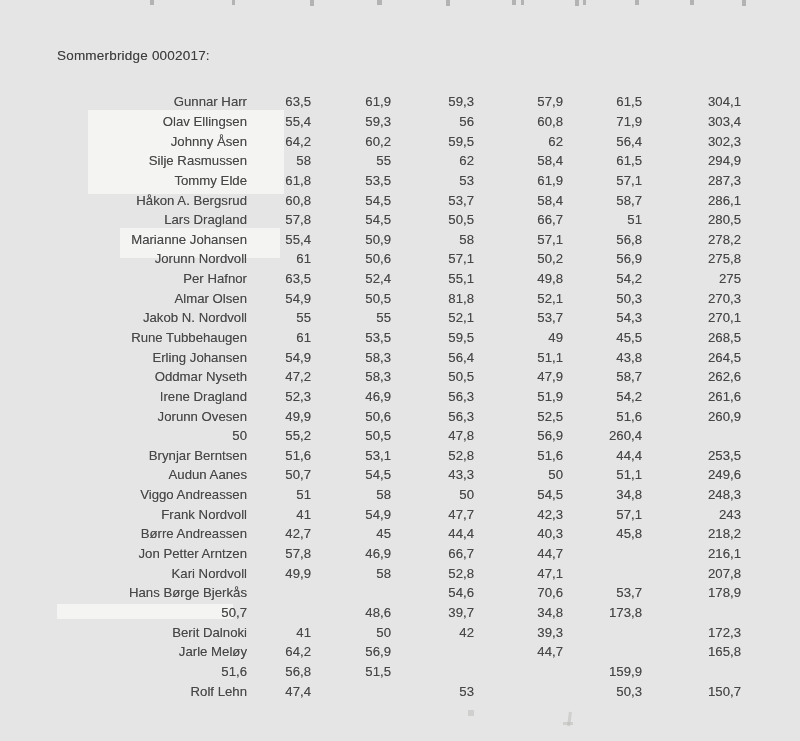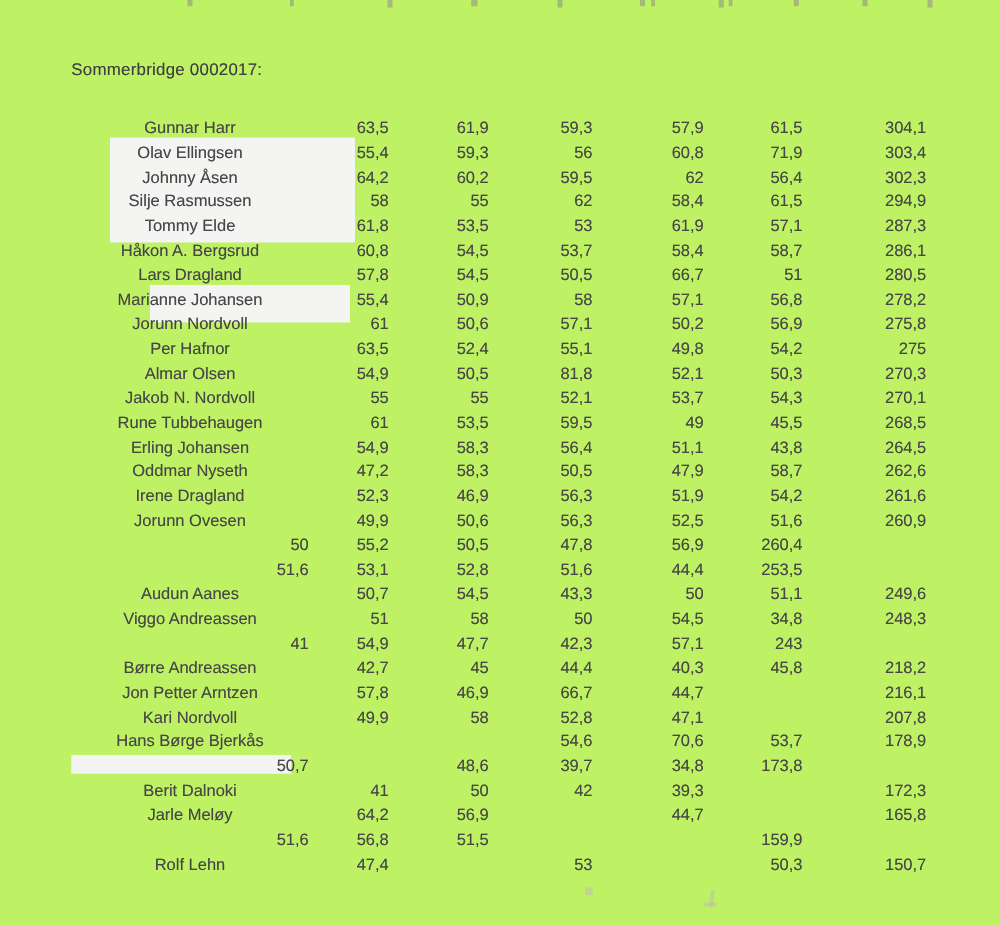--- a/index.html
+++ b/index.html
@@ -1,21 +1,21 @@
 <!DOCTYPE html>
 <html><head>
 <meta charset="utf-8">
 <style>
   html,body{margin:0;padding:0;}
   body{
     width:800px;height:741px;overflow:hidden;position:relative;
     background:#fefefe;
     font-family:"Liberation Sans","DejaVu Sans",sans-serif;
   }
-  .page{position:absolute;inset:0;background:#bef264;text-decoration:underline;}
+  .page{position:absolute;inset:0;background:#e5e5e5;text-decoration:underline;}
   
   .scan-band{position:absolute;background:#f4f4f3;z-index:0;}
   .scan-mark{position:absolute;background:#8a8a8a;opacity:.55;z-index:0;}
   .scan-speck{position:absolute;background:#b9b9b6;opacity:.5;z-index:0;}
 
   .title{
     position:absolute;left:57px;top:48px;
     font-size:13.5px;color:#3f3f3f;letter-spacing:.2px;
     text-shadow:0 0 .5px rgba(70,70,70,.55);
     z-index:2;
@@ -25,21 +25,21 @@
   }
   .row{
     display:grid;
     grid-template-columns:190px 64px 80px 83px 89px 79px 99px;
     height:19.65px;align-items:center;
   }
   .cell{
     font-size:13.2px;color:#474747;white-space:nowrap;
     text-shadow:0 0 .5px rgba(70,70,70,.5);
   }
-  .cell.name{text-align:center;}
+  .cell.name{text-align:right;}
   .cell.num{text-align:right;}
 </style>
 </head>
 <body>
 
 <div class="page">
 
   <div class="scan-mark" style="left:150px;top:0;width:4px;height:5px;"></div>
   <div class="scan-mark" style="left:232px;top:0;width:3px;height:5px;"></div>
   <div class="scan-mark" style="left:310px;top:0;width:4px;height:6px;"></div>
@@ -218,20 +218,21 @@
       </div>
       <div class="row">
         <div class="cell num">50</div>
         <div class="cell num">55,2</div>
         <div class="cell num">50,5</div>
         <div class="cell num">47,8</div>
         <div class="cell num">56,9</div>
         <div class="cell num">260,4</div>
       </div>
       <div class="row">
+        <div class="cell name">Brynjar Berntsen</div>
         <div class="cell num">51,6</div>
         <div class="cell num">53,1</div>
         <div class="cell num">52,8</div>
         <div class="cell num">51,6</div>
         <div class="cell num">44,4</div>
         <div class="cell num">253,5</div>
       </div>
       <div class="row">
         <div class="cell name">Audun Aanes</div>
         <div class="cell num">50,7</div>
@@ -244,20 +245,21 @@
       <div class="row">
         <div class="cell name">Viggo Andreassen</div>
         <div class="cell num">51</div>
         <div class="cell num">58</div>
         <div class="cell num">50</div>
         <div class="cell num">54,5</div>
         <div class="cell num">34,8</div>
         <div class="cell num">248,3</div>
       </div>
       <div class="row">
+        <div class="cell name">Frank Nordvoll</div>
         <div class="cell num">41</div>
         <div class="cell num">54,9</div>
         <div class="cell num">47,7</div>
         <div class="cell num">42,3</div>
         <div class="cell num">57,1</div>
         <div class="cell num">243</div>
       </div>
       <div class="row">
         <div class="cell name">Børre Andreassen</div>
         <div class="cell num">42,7</div>

